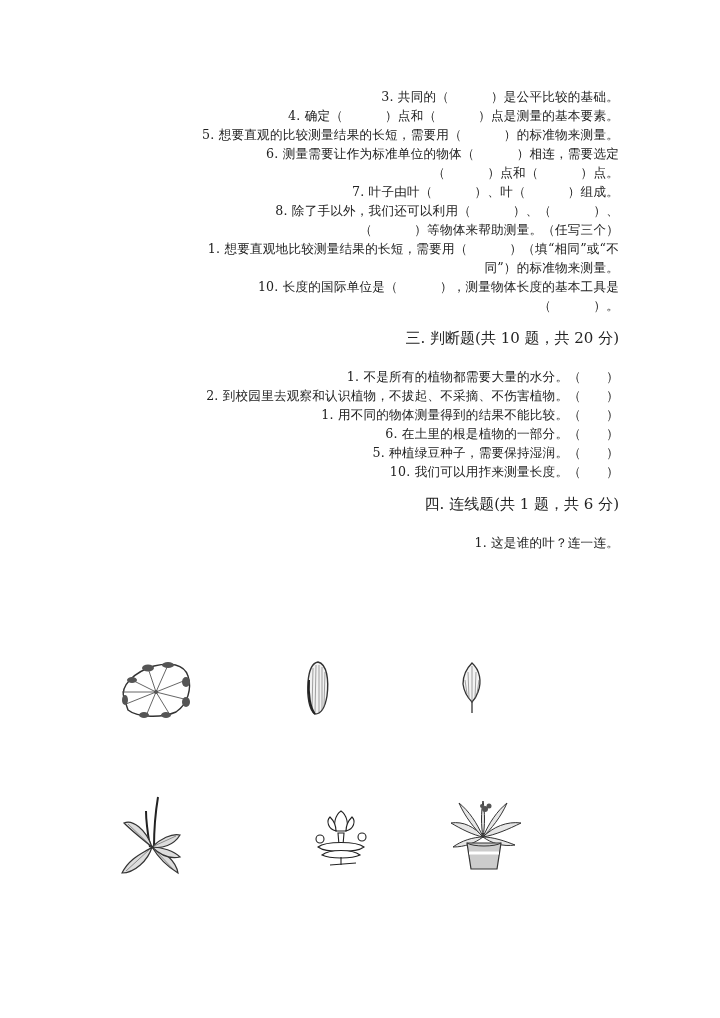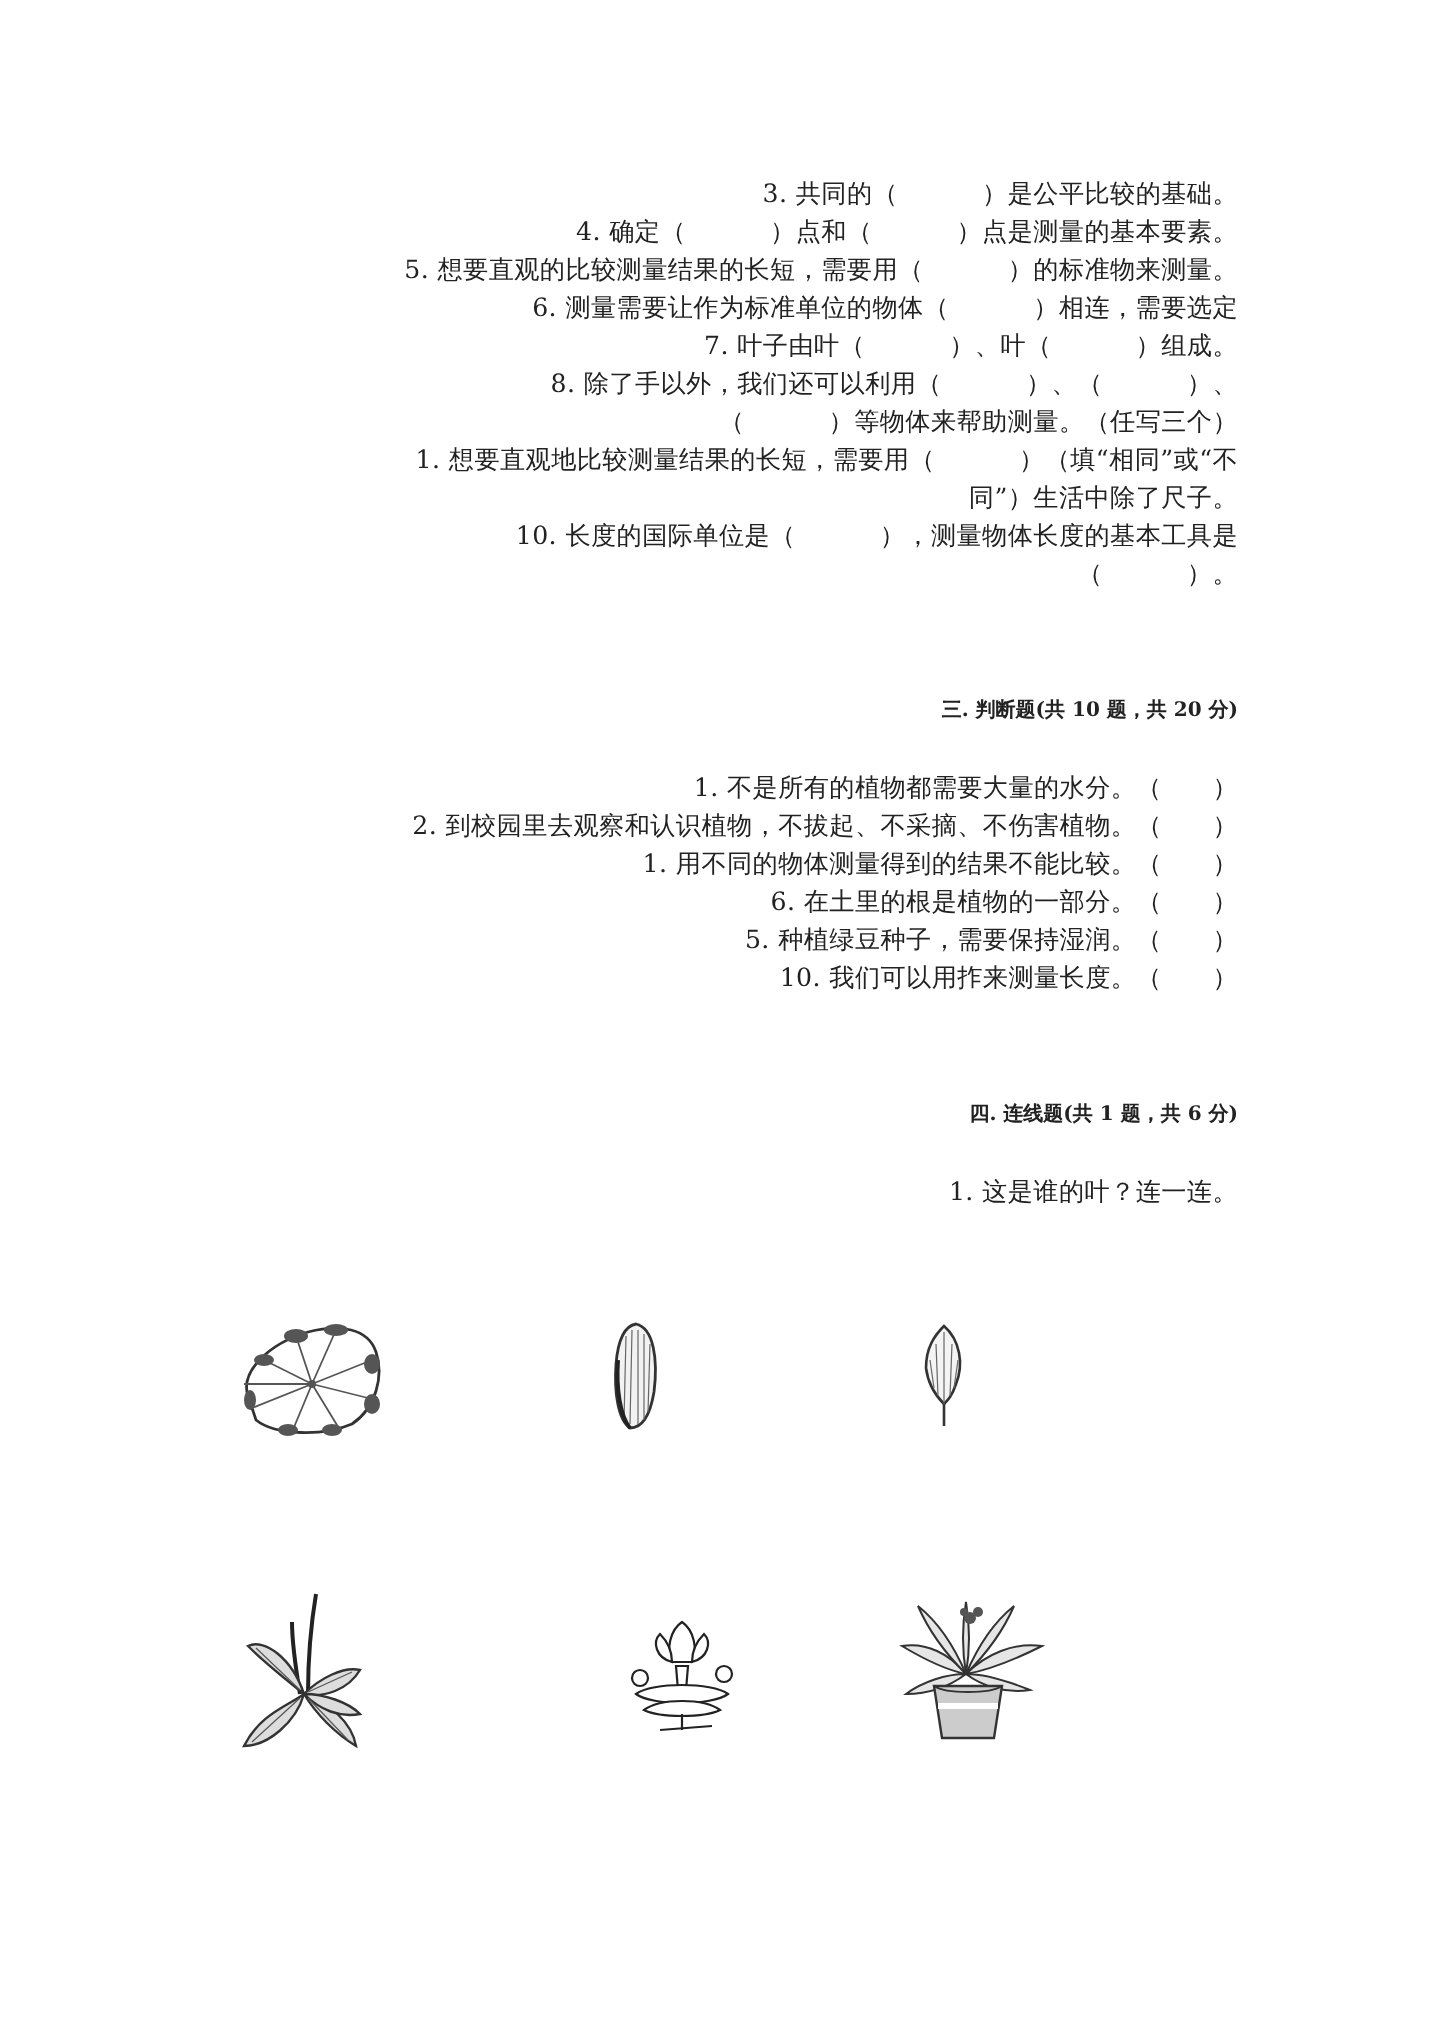--- a/index.html
+++ b/index.html
@@ -1,40 +1,41 @@
 <!DOCTYPE html>
 <html><head>
 <meta charset="utf-8">
 <style>
   html, body { margin: 0; padding: 0; background: #ffffff; }
   body { width: 720px; height: 1018px; position: relative; overflow: hidden;
          font-family: "DejaVu Serif", "Liberation Serif", serif; color: #222; }
   .page { position: absolute; left: 109px; top: 87px; width: 510px; text-align: right; }
   .line { font-size: 12.6px; line-height: 19px; white-space: pre; letter-spacing: 0.2px; }
-  .section-title { font-size: 10px; font-weight: bold; line-height: 19px; white-space: pre; margin-top: 36px; }
+  .section-title { font-size: 15px; font-weight: normal; line-height: 19px; white-space: pre; }
   .gap-s { height: 19px; }
   .gap-m { height: 14px; }
   .figures { position: absolute; left: 0; top: 0; width: 720px; height: 1018px; pointer-events: none; }
   .fig { position: absolute; }
   .fig svg { display: block; }
 </style>
 </head>
 <body>
 
 <div class="page">
   <div>
     <div class="line">3. 共同的（          ）是公平比较的基础。</div>
     <div class="line">4. 确定（          ）点和（          ）点是测量的基本要素。</div>
     <div class="line">5. 想要直观的比较测量结果的长短，需要用（          ）的标准物来测量。</div>
     <div class="line">6. 测量需要让作为标准单位的物体（          ）相连，需要选定</div>
+    <div class="line">（          ）点和（          ）点。</div>
     <div class="line">7. 叶子由叶（          ）、叶（          ）组成。</div>
     <div class="line">8. 除了手以外，我们还可以利用（          ）、（          ）、</div>
     <div class="line">（          ）等物体来帮助测量。（任写三个）</div>
     <div class="line">1. 想要直观地比较测量结果的长短，需要用（          ）（填“相同”或“不</div>
-    <div class="line">同”）生活中除了尺子。</div>
+    <div class="line">同”）的标准物来测量。</div>
     <div class="line">10. 长度的国际单位是（          ），测量物体长度的基本工具是</div>
     <div class="line">（          ）。</div>
   </div>
 
   <div class="gap-m"></div>
   <div class="section-title">三. 判断题(共 10 题，共 20 分)</div>
   <div class="gap-s"></div>
 
   <div>
     <div class="line">1. 不是所有的植物都需要大量的水分。（      ）</div>

